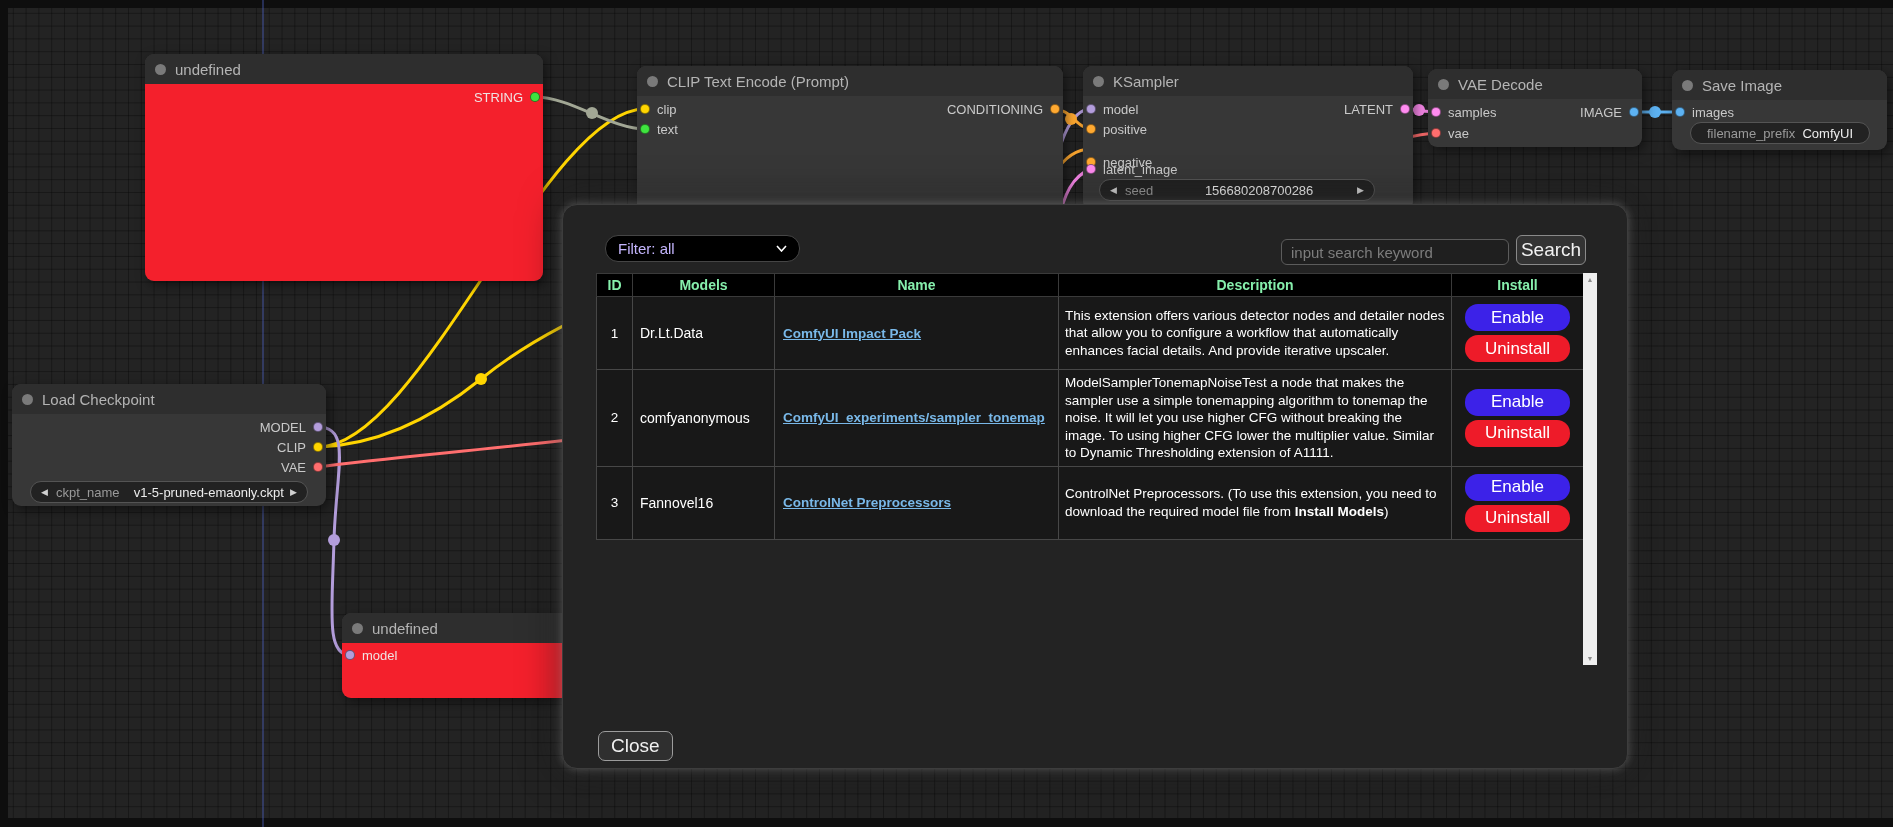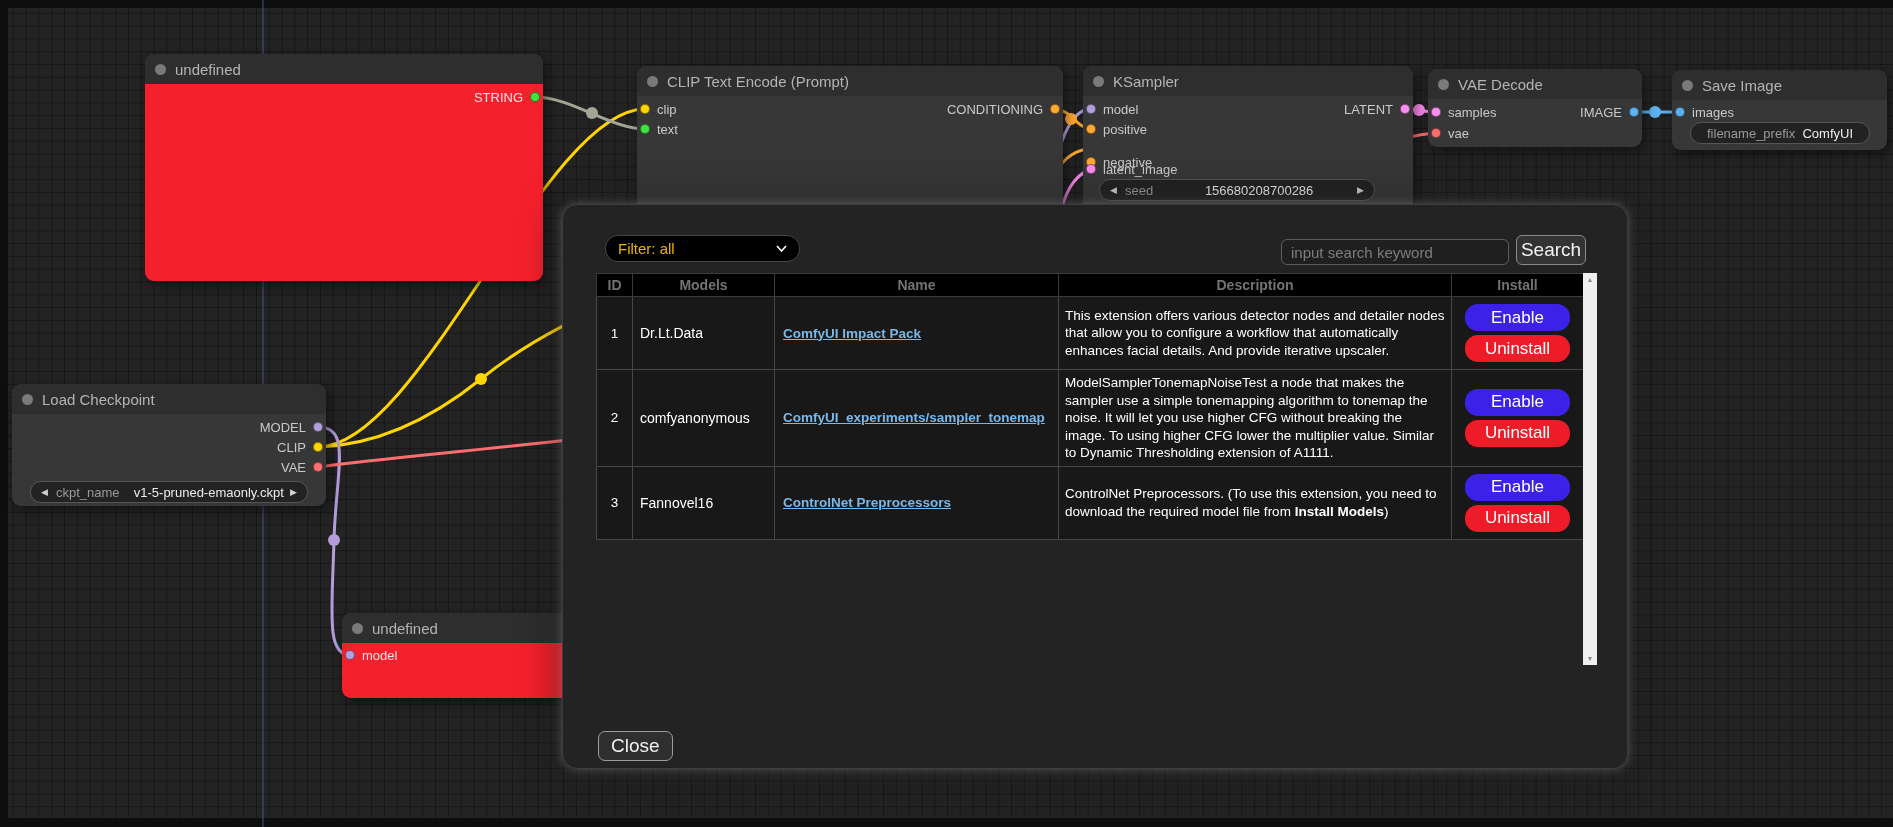--- a/index.html
+++ b/index.html
@@ -37,33 +37,33 @@
   .widget .w-arrow { color:#d0d0d0; font-size:9px; line-height:1; }
   .widget .w-label { margin:0 8px; color:#9a9a9a; white-space:nowrap; }
   .widget .w-value { flex:1; text-align:center; color:#ececec; white-space:nowrap; }
   .widget.no-arrows { justify-content:space-between; padding:0 16px; }
   
   #modal { position:absolute; left:562px; top:204px; width:1066px; height:565px;
     background:#232323; border:1px solid #3d3d3d; border-radius:15px; z-index:10;
     box-shadow:0 0 8px rgba(255,255,255,.22), 0 0 30px rgba(255,255,255,.10),
                0 0 40px rgba(0,0,0,.55); }
   #filter-select { position:absolute; left:42px; top:30px; width:195px; height:27px;
-    background:#000; border:1px solid #454545; border-radius:13px; color:#eab308;
+    background:#000; border:1px solid #454545; border-radius:13px; color:#c4b5fd;
     font-size:15px; display:flex; align-items:center; padding:0 12px; cursor:pointer; }
   #filter-select span { flex:1; }
   #search-input { position:absolute; left:718px; top:34px; width:228px; height:26px;
     background:#1f1f1f; border:1px solid #5c5c5c; border-radius:6px; color:#ddd;
     font-size:15px; padding:0 9px; outline:none; }
   #search-input::placeholder { color:#7d7d7d; }
   #search-btn { position:absolute; left:953px; top:30px; width:70px; height:30px;
     background:#333; border:1px solid #8a8a8a; border-radius:6px; color:#f2f2f2;
     font-size:19px; cursor:pointer; font-family:"Liberation Sans",sans-serif; }
   #table-wrap { position:absolute; left:33px; top:68px; width:1001px; height:392px; }
   table { border-collapse:collapse; width:987px; table-layout:fixed; }
-  th { background:#000; color:#737373; font-size:14px; font-weight:bold; height:23px;
+  th { background:#000; color:#86efac; font-size:14px; font-weight:bold; height:23px;
        border:1px solid #3a3a3a; }
   td { background:#181818; border:1px solid #474747; color:#fff; font-size:13.5px;
        vertical-align:middle; padding:3px 4px; }
   td.cell-id { text-align:center; }
   td.cell-author { padding-left:7px; font-size:14px; }
   td.cell-name { padding-left:8px; }
   td.cell-name a { color:#79b8e8; font-weight:bold; text-decoration:underline;
        font-size:13.5px; }
   td.cell-desc { line-height:1.3; padding:4px 6px; }
   td.cell-install { text-align:center; }

